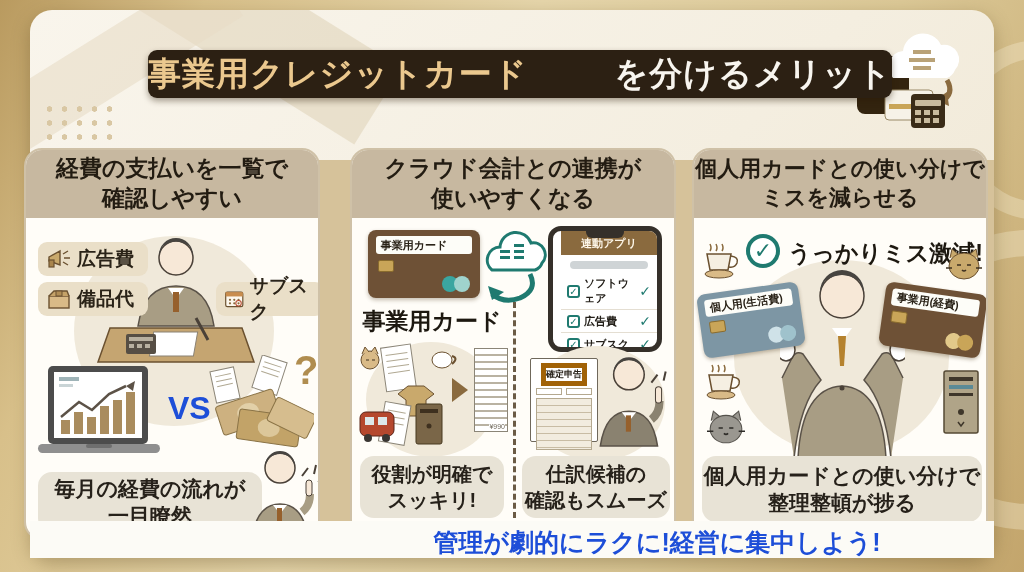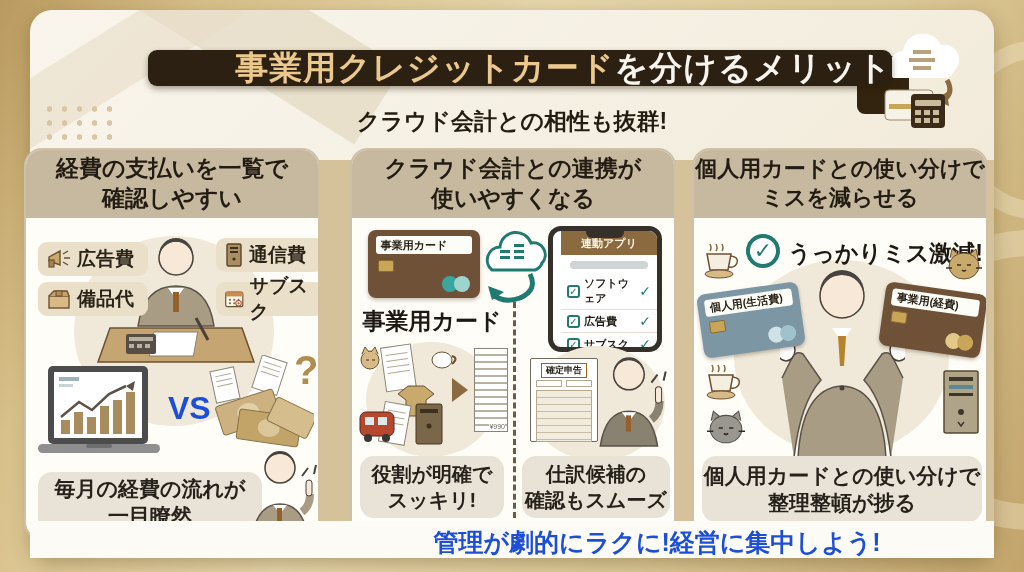--- a/index.html
+++ b/index.html
@@ -11,23 +11,23 @@
   .deco-circle { border-radius:50%; border:26px solid rgba(244,233,205,.38); }
   .card-bg { left:30px; top:10px; width:964px; height:548px; border-radius:22px;
     background:linear-gradient(135deg,#f9f5ec 0%,#f4eee0 55%,#efe6d2 100%);
     box-shadow:0 6px 18px rgba(90,70,30,.35); overflow:hidden; }
   .stripe { position:absolute; background:rgba(222,209,183,.55); }
   .dots { position:absolute; width:76px; height:58px;
     background-image:radial-gradient(circle,#d9c7a3 2.5px,transparent 3px);
     background-size:15px 14px; }
   .tan-band { left:40px; top:150px; width:946px; height:388px; background:#d6c29a; border-radius:14px; }
 
-  .title-banner { left:148px; top:50px; width:744px; height:36px; background:#2c2013;
-    border-radius:9px; display:flex; align-items:center; justify-content:flex-end;
-    box-shadow:0 3px 6px rgba(40,25,5,.4);padding-left:16px; }
+  .title-banner { left:148px; top:50px; width:744px; height:48px; background:#2c2013;
+    border-radius:9px; display:flex; align-items:center; justify-content:space-between;
+    box-shadow:0 3px 6px rgba(40,25,5,.4); }
   .title-banner span { font-size:33px; font-weight:700; letter-spacing:1px; }
   .title-hl { color:#ebc88e; }
   .title-rest { color:#f8f5ef; }
   .subtitle { left:0; right:0; top:106px; text-align:center; font-size:23px; font-weight:700; color:#231c12; }
 
   .panel { top:148px; height:392px; background:#fffdf8; border:2px solid #cfc1a7;
     border-radius:18px; overflow:hidden; }
   .panel-header { height:68px; background:#c7b8a0; display:flex; align-items:center;
     justify-content:center; text-align:center; font-size:23px; font-weight:700;
     line-height:1.3; color:#231c12; white-space:pre-line; }
@@ -68,21 +68,21 @@
     display:flex; align-items:center; justify-content:center; }
   .soft-circle { position:absolute; background:#f0e9da; border-radius:50%; }
   .divider-dash { position:absolute; border-left:3px dashed #6b5b45; }
   .receipt { position:absolute; background:#fff; border:1.5px solid #8b8577;
     background-image:repeating-linear-gradient(#fff 0 5px,#b9b2a2 5px 7px); }
   .footer-band { left:30px; top:521px; width:964px; height:37px; background:#fcfbf6; }
   .footer-text { position:absolute; left:300px; right:10px; top:5px; text-align:center;
     font-size:25px; font-weight:700; color:#1d4ed8; }
   .doc { position:absolute; background:#fff; border:1.5px solid #6f685b; border-radius:2px; }
   .doc .doc-title { margin:4px auto 2px; width:70%; text-align:center; font-size:9px;
-    font-weight:700; color:#2a241c; border:1px solid #a16207; }
+    font-weight:700; color:#2a241c; border:5px solid #a16207; }
   .doc .doc-lines { margin:3px 5px; height:52px;
     background:repeating-linear-gradient(#f2ecdf 0 6px,#c8bca4 6px 7px); border:1px solid #b4a88e; }
 </style>
 </head>
 <body>
 
 <div class="stage">
 
   <div class="abs deco-circle" style="left:880px;top:230px;width:300px;height:300px;"></div>
   <div class="abs deco-circle" style="left:950px;top:40px;width:180px;height:180px;border-width:18px;"></div>
@@ -115,21 +115,20 @@
       <rect x="60" y="90" width="6" height="5"></rect>
         <rect x="69" y="90" width="6" height="5"></rect>
         <rect x="78" y="90" width="6" height="5"></rect>
       </g>
   </svg>
 
   <div class="abs title-banner">
     <span class="title-hl">事業用クレジットカード</span>
     <span class="title-rest">を分けるメリット</span>
   </div>
-  <div class="abs subtitle">クラウド会計との相性も抜群!</div>
 
   <div class="abs panel" style="left:24px;width:296px;">
     <div class="panel-header">経費の支払いを一覧で
 確認しやすい</div>
     <div class="soft-circle" style="left:48px;top:86px;width:200px;height:190px;"></div>
 
     <svg class="abs" style="left:70px;top:78px;" width="160" height="140" viewBox="0 0 160 140">
       <circle cx="80" cy="30" r="17" fill="#f7e8d7" stroke="#4a4138" stroke-width="1.5"></circle>
       <path d="M63 27 a17 17 0 0 1 34 0 l-4 -9 q-13 -9 -26 0 z" fill="#474440"></path>
       <path d="M42 98 q6 -40 38 -40 q32 0 38 40 z" fill="#a89d84" stroke="#5a5248" stroke-width="1.5"></path>
@@ -147,30 +146,20 @@
       <line x1="100" y1="90" x2="112" y2="112" stroke="#4a4138" stroke-width="3"></line>
     </svg>
 
     <div class="pill" style="left:12px;top:92px;width:110px;">
       <svg width="26" height="22" viewBox="0 0 26 22">
         <path d="M3 9 L14 3 L14 17 L3 13 Z" fill="#c9a96c" stroke="#6b5130" stroke-width="1.4"></path>
         <rect x="3" y="12" width="5" height="7" fill="#a9854c" stroke="#6b5130" stroke-width="1.2"></rect>
         <path d="M17 6 l5 -3 M18 10 h6 M17 14 l5 3" stroke="#6b5130" stroke-width="1.4"></path>
       </svg>
       <span class="lbl">広告費</span>
-    </div>
-    <div class="pill" style="left:190px;top:88px;width:108px;">
-      <svg width="20" height="26" viewBox="0 0 20 26">
-        <rect x="3" y="2" width="14" height="22" rx="1.5" fill="#a98e62" stroke="#594727" stroke-width="1.4"></rect>
-        <rect x="6" y="5" width="8" height="2" fill="#3e3category01f"></rect>
-          <rect x="6" y="5" width="8" height="2" fill="#3e301f"></rect>
-        <rect x="6" y="9" width="8" height="2" fill="#3e301f"></rect>
-          <circle cx="10" cy="17" r="1.6" fill="#3e301f"></circle>
-      </svg>
-      <span class="lbl">通信費</span>
     </div>
     <div class="pill" style="left:12px;top:132px;width:110px;">
       <svg width="26" height="22" viewBox="0 0 26 22">
         <rect x="3" y="8" width="20" height="12" fill="#d9ba87" stroke="#6b5130" stroke-width="1.4"></rect>
         <path d="M3 8 L8 3 L21 3 L23 8" fill="#c5a268" stroke="#6b5130" stroke-width="1.4"></path>
         <rect x="10" y="3" width="6" height="5" fill="#b08d55" stroke="#6b5130" stroke-width="1"></rect>
       </svg>
       <span class="lbl">備品代</span>
     </div>
     <div class="pill" style="left:190px;top:132px;width:108px;">

